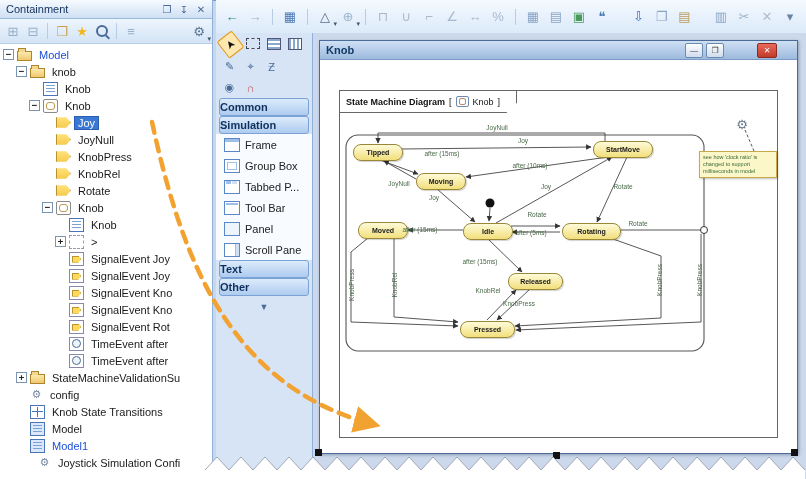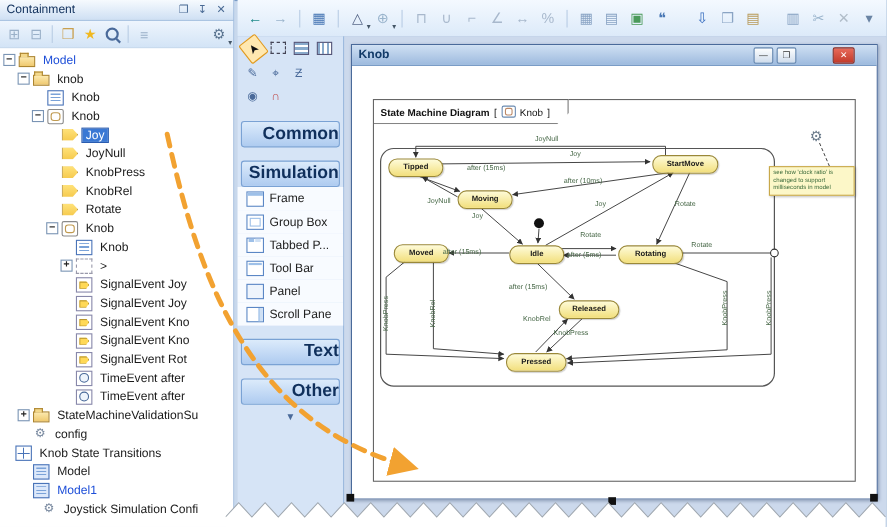--- a/index.html
+++ b/index.html
@@ -71,21 +71,21 @@
   #main-toolbar{height:33px;display:flex;align-items:center;gap:3px;padding:0 6px;
        background:linear-gradient(#f4f9ff,#dceaf9);border-bottom:1px solid #b0c8e4;}
   #workarea{position:absolute;left:0;top:33px;right:0;bottom:0;display:flex;}
 
   
   #toolbox{width:96px;flex:none;background:#d6e4f6;border-right:1px solid #8fb0d8;
        font-size:11px;color:#15355f;}
   .tb-label{padding:4px 6px 1px;}
   .tb-iconrow{display:flex;gap:2px;padding:2px 4px;}
   .tb-iconrow .tbicon{width:19px;height:17px;font-size:11px;}
-  .tbx-header{margin:12px 3px 0;text-align:right;padding:2px 0;font-weight:bold;font-size:16px;
+  .tbx-header{margin:0 3px 0;text-align:left;padding:2px 0;font-weight:bold;font-size:11px;
        background:linear-gradient(#dcebfb,#aecbf0);border:1px solid #7aa2d4;border-radius:3px;color:#10305c;cursor:default;}
   .tbx-item{display:flex;align-items:center;gap:5px;height:21px;padding:0 2px 0 8px;background:#f8fbff;}
   .tbx-lbl{white-space:nowrap;overflow:hidden;color:#222;}
   .tbx-ic{width:14px;height:12px;border:1px solid #5b87c5;background:#fff;position:relative;flex:none;}
   .ti-frame::before{content:"";position:absolute;left:0;right:0;top:0;height:3px;background:#9ec0e8;}
   .ti-groupbox::before{content:"";position:absolute;inset:2px;border:1px solid #9ec0e8;}
   .ti-tabbed::before{content:"";position:absolute;left:1px;top:0;width:5px;height:3px;background:#9ec0e8;
        box-shadow:6px 0 0 #cfe0f4;}
   .ti-toolbar::before{content:"";position:absolute;left:1px;top:1px;right:1px;height:2px;background:#9ec0e8;}
   .ti-panel{background:#eef4fc;}
@@ -260,21 +260,21 @@
         <div class="trow" style="padding-left: 16px;">
     <span class="expander">+</span>
     <span class="ticon i-folder"></span>
     <span class="lbl">StateMachineValidationSu</span>
   </div>
         <div class="trow" style="padding-left: 16px;">
     <span class="expander hidden"></span>
     <span class="ticon i-config"></span>
     <span class="lbl">config</span>
   </div>
-        <div class="trow" style="">
+        <div class="trow" style="padding-left: 16px;">
     <span class="expander hidden"></span>
     <span class="ticon i-table"></span>
     <span class="lbl">Knob State Transitions</span>
   </div>
         <div class="trow" style="padding-left: 16px;">
     <span class="expander hidden"></span>
     <span class="ticon i-model"></span>
     <span class="lbl">Model</span>
   </div>
         <div class="trow" style="padding-left: 16px;">

